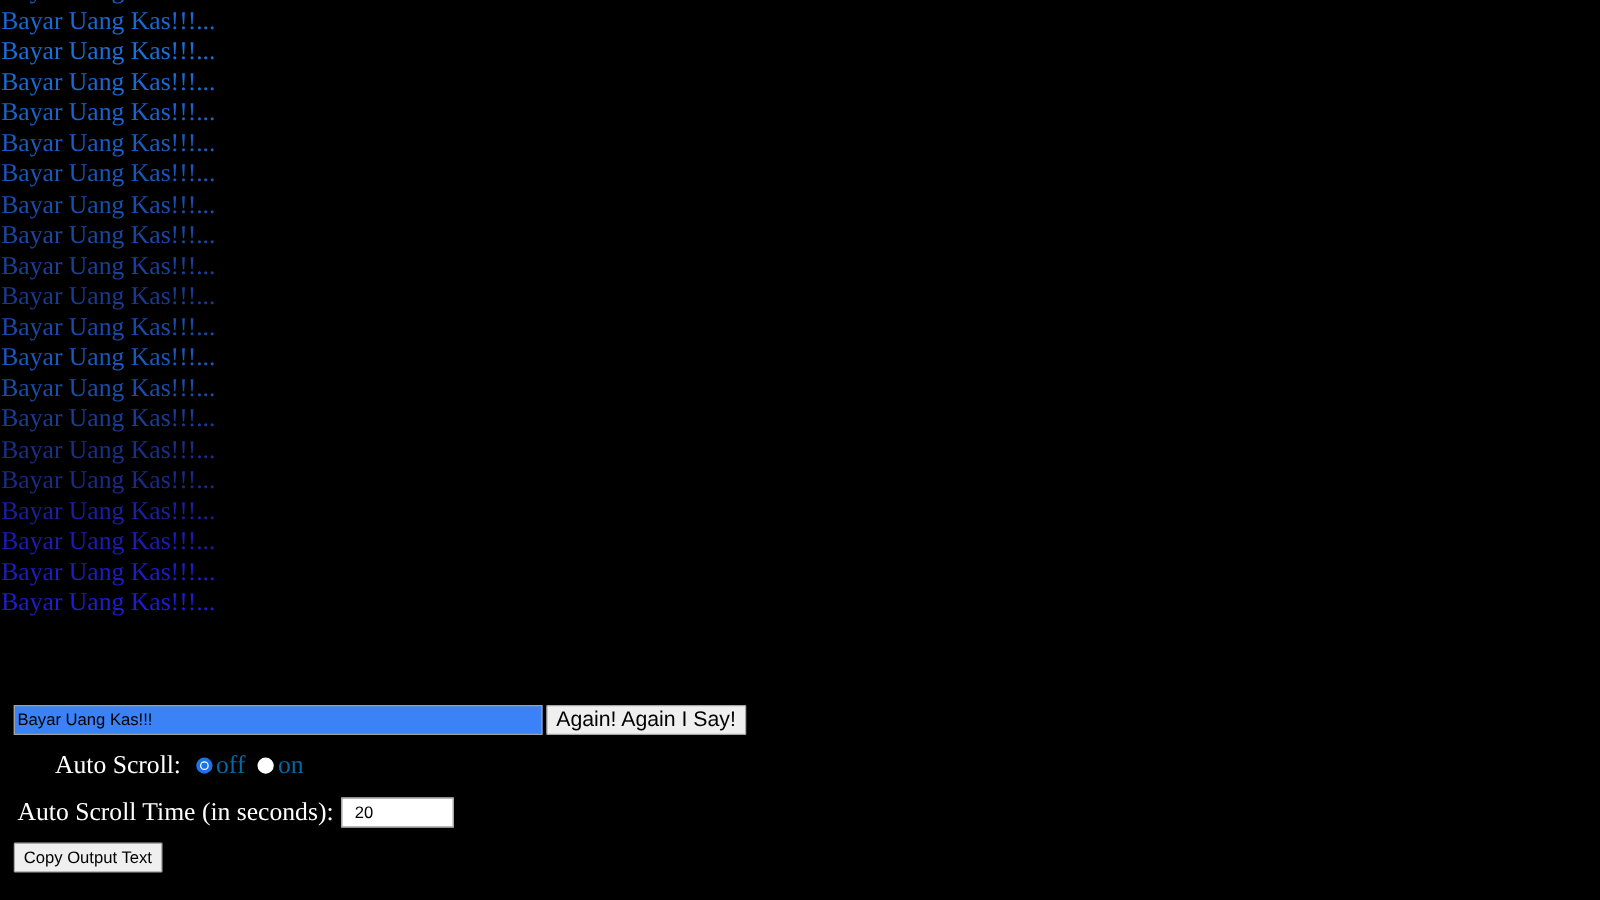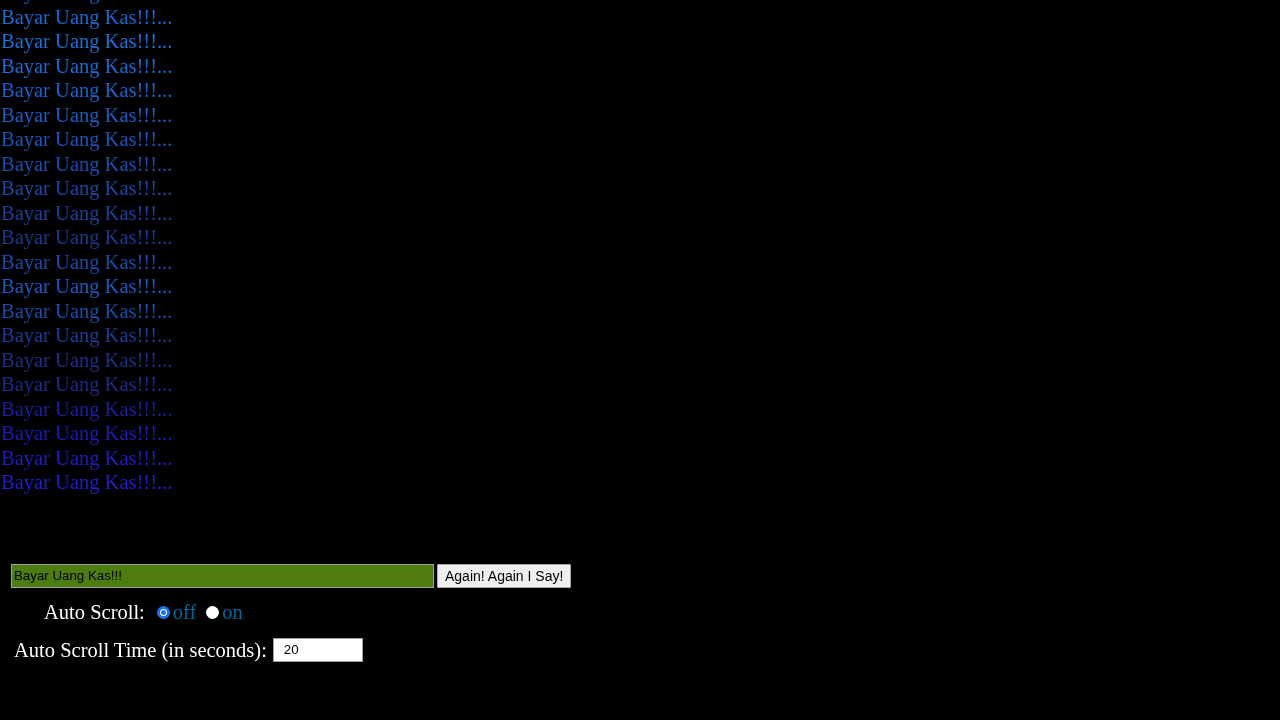--- a/index.html
+++ b/index.html
@@ -62,39 +62,39 @@
     height: 32px;
   }
 
   #text-input {
     width: 417px;
     height: 20px;
     box-sizing: content-box;
     padding: 1px 2px;
     margin: 0;
     border: 1px solid #a0a0a0;
-    background: #4d7c0f;
+    background: #3b82f6;
     color: #000000;
     font-family: "Liberation Sans", "DejaVu Sans", sans-serif;
     font-size: 13.3px;
     line-height: 20px;
     outline: none;
   }
 
   #again-button {
     margin: 0 0 0 3px;
     padding: 2px 7px;
     height: 24px;
     box-sizing: border-box;
     border: 1px solid #a8a8a8;
     border-radius: 1px;
     background: #efefef;
     color: #000000;
     font-family: "Liberation Sans", "DejaVu Sans", sans-serif;
-    font-size: 14px;
+    font-size: 17px;
     line-height: 16px;
     cursor: pointer;
   }
 
   .row-scroll {
     height: 30px;
     margin-top: 5px;
     padding-left: 44px;
   }
 
@@ -248,15 +248,18 @@
           <span class="radio-label">on</span>
         </label>
       </span>
     </div>
 
     <div class="row row-time">
       <span class="form-label">Auto Scroll Time (in seconds):</span>
       <input id="time-input" type="text" value="20" style="">
     </div>
 
+    <div class="row row-copy">
+      <button id="copy-button">Copy Output Text</button>
+    </div>
 
   </div>
 </div>
 
 </body></html>

